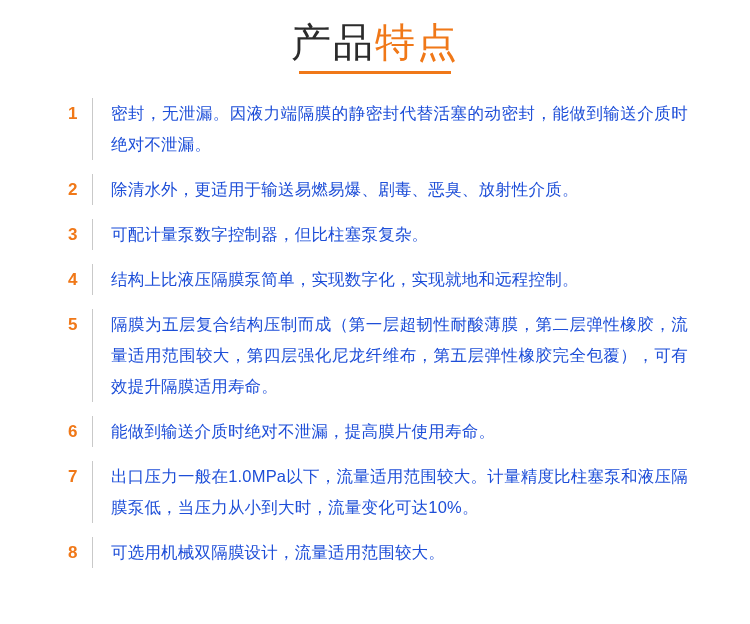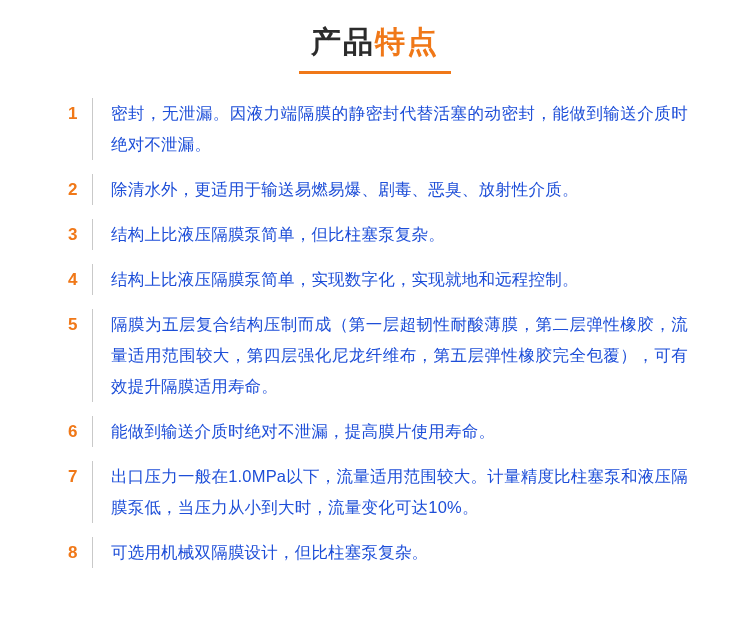--- a/index.html
+++ b/index.html
@@ -19,22 +19,22 @@
     height: 624px;
     position: relative;
     box-sizing: border-box;
   }
   .title-wrap {
     text-align: center;
     padding-top: 22px;
   }
   .title {
     display: inline-block;
-    font-size: 30px;
-    font-weight: bold;
+    font-size: 40px;
+    font-weight: normal;
     letter-spacing: 2px;
     line-height: 40px;
     position: relative;
     padding-bottom: 12px;
   }
   .title .t-dark {
     color: #2b2b2b;
   }
   .title .t-accent {
     color: #f07818;
@@ -104,21 +104,21 @@
 
     <div class="item">
       <div class="num">2</div>
       <div class="divider"></div>
       <div class="text">除清水外，更适用于输送易燃易爆、剧毒、恶臭、放射性介质。</div>
     </div>
 
     <div class="item">
       <div class="num">3</div>
       <div class="divider"></div>
-      <div class="text">结构上比液压隔膜泵简单，但比柱塞泵复杂。</div>
+      <div class="text">可配计量泵数字控制器，但比柱塞泵复杂。</div>
     </div>
 
     <div class="item">
       <div class="num">4</div>
       <div class="divider"></div>
       <div class="text">结构上比液压隔膜泵简单，实现数字化，实现就地和远程控制。</div>
     </div>
 
     <div class="item">
       <div class="num">5</div>
@@ -134,17 +134,17 @@
 
     <div class="item">
       <div class="num">7</div>
       <div class="divider"></div>
       <div class="text">出口压力一般在1.0MPa以下，流量适用范围较大。计量精度比柱塞泵和液压隔膜泵低，当压力从小到大时，流量变化可达10%。</div>
     </div>
 
     <div class="item">
       <div class="num">8</div>
       <div class="divider"></div>
-      <div class="text">可选用机械双隔膜设计，但比柱塞泵复杂。</div>
+      <div class="text">可选用机械双隔膜设计，流量适用范围较大。</div>
     </div>
 
   </div>
 </div>
 
 </body></html>

